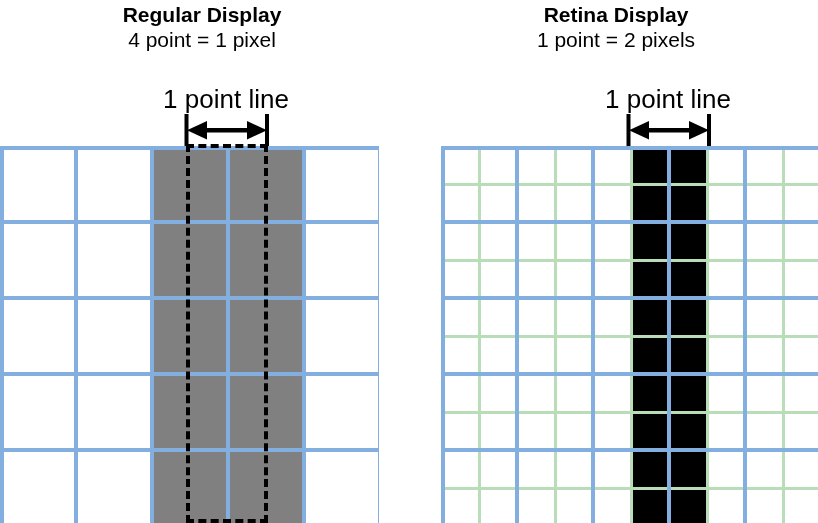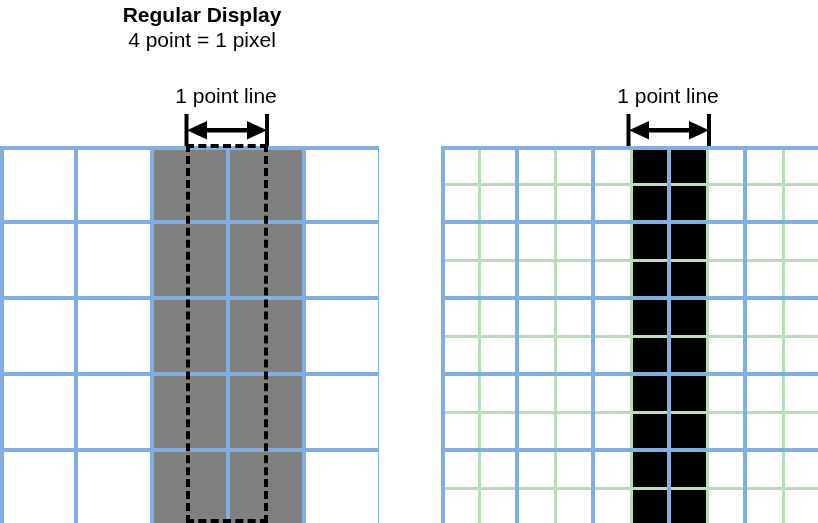--- a/index.html
+++ b/index.html
@@ -42,21 +42,21 @@
     line-height: 26px;
     white-space: nowrap;
   }
 
   #head-left  { left: 0px;   top: 3px;  width: 404px; }
   #head-right { left: 414px; top: 3px;  width: 404px; }
 
   
   .line-caption {
     position: absolute;
-    font-size: 21px;
+    font-size: 26px;
     color: #000000;
     white-space: nowrap;
     text-align: center;
   }
   #caption-left  { left: 126px; top: 84px; width: 200px; }
   #caption-right { left: 568px; top: 84px; width: 200px; }
 
   
   .measure {
     position: absolute;
@@ -106,20 +106,24 @@
 </head>
 <body>
 
 <div class="stage">
 
   <div class="panel-head" id="head-left">
     <div class="title">Regular Display</div>
     <div class="subtitle">4 point = 1 pixel</div>
   </div>
 
+  <div class="panel-head" id="head-right">
+    <div class="title">Retina Display</div>
+    <div class="subtitle">1 point = 2 pixels</div>
+  </div>
 
   <div class="line-caption" id="caption-left">1 point line</div>
   <div class="line-caption" id="caption-right">1 point line</div>
 
   <div class="measure" id="measure-left">
     <svg width="88" height="34" viewBox="0 0 88 34" xmlns="http://www.w3.org/2000/svg">
       <rect x="1.5" y="0" width="4" height="32" fill="#000000"></rect>
       <rect x="82" y="0" width="4" height="32" fill="#000000"></rect>
       <rect x="10" y="14" width="68" height="4.5" fill="#000000"></rect>
       <polygon points="4,16.2 24,7 24,25.5" fill="#000000"></polygon>

